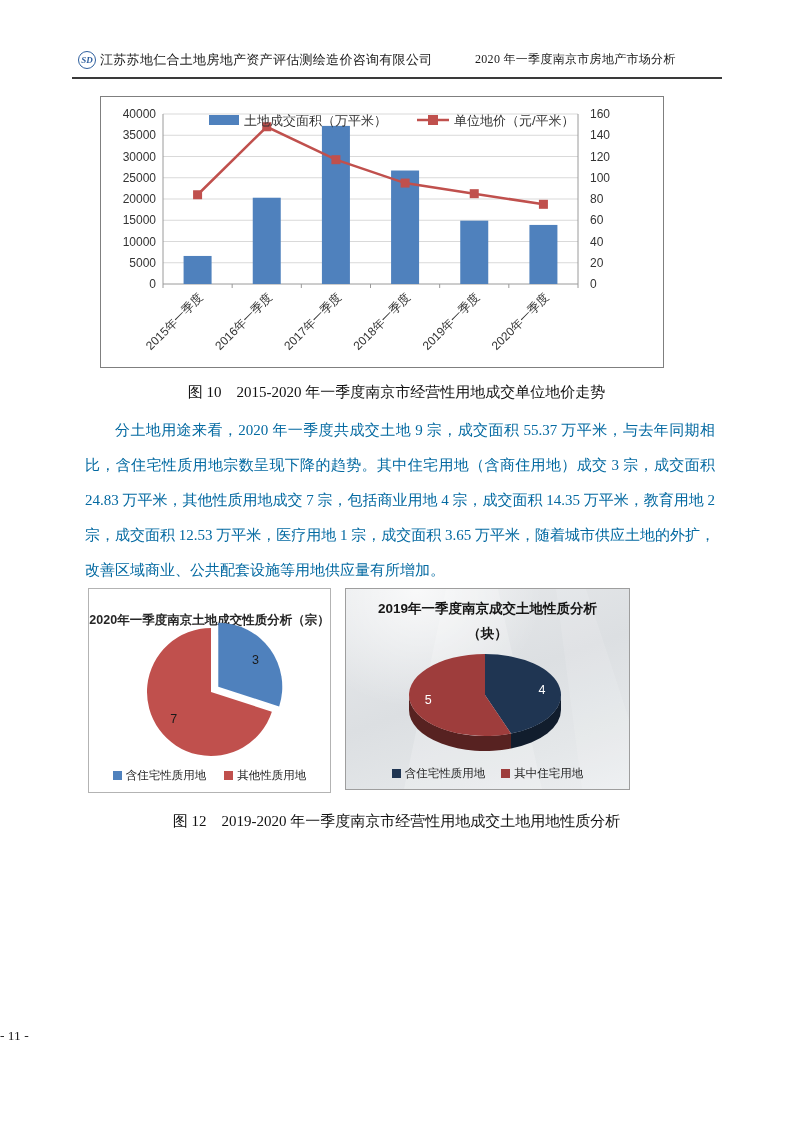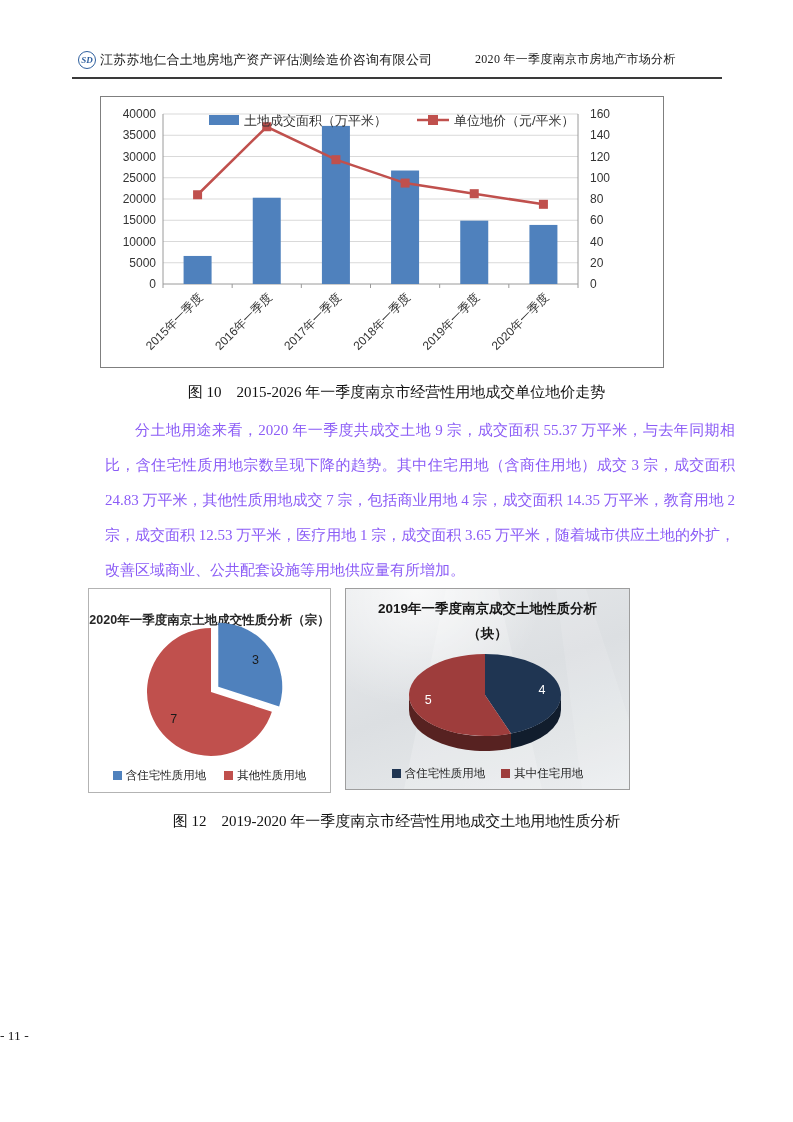--- a/index.html
+++ b/index.html
@@ -22,21 +22,21 @@
   text.ax{font:12px "Liberation Sans","DejaVu Sans",sans-serif;fill:#333;}
   text.lg{font:13px "Liberation Sans","DejaVu Sans",sans-serif;fill:#333;}
   text.dl1{font:12.5px "Liberation Sans","DejaVu Sans",sans-serif;fill:#1a1a1a;}
   text.dl2{font:12.5px "Liberation Sans","DejaVu Sans",sans-serif;fill:#ffffff;}
 
   .caption{position:absolute;left:0;width:793px;text-align:center;font-size:15px;color:#111;}
   .cap10{top:383px;}
   .cap11{top:812px;}
 
   .para{position:absolute;left:85px;top:413px;width:630px;font-size:15px;line-height:35px;
-        text-align:justify;text-indent:2em;color:#8b5cf6;margin-left:20px;}
+        text-align:justify;text-indent:2em;color:#0369a1;}
 
   
   .pie1-box{position:absolute;left:88px;top:588px;width:243px;height:205px;background:#fff;
             border:1px solid #b3b3b3;box-sizing:border-box;}
   .pie1-title{position:absolute;left:0;top:23px;width:100%;text-align:center;
               font:bold 12.5px "Liberation Sans","DejaVu Sans",sans-serif;color:#262626;}
   .pie1-box svg{position:absolute;left:0;top:28px;}
   .pie-legend{position:absolute;left:0;bottom:9px;width:100%;display:flex;justify-content:center;
               gap:18px;font:11.5px "Liberation Sans","DejaVu Sans",sans-serif;color:#222;}
   .pie-legend .item{display:flex;align-items:center;gap:4px;}
@@ -129,21 +129,21 @@
           <text class="ax" transform="translate(448.4166666666667,201) rotate(-45)" text-anchor="end">2020年一季度</text>
           <rect x="108" y="18" width="30" height="10" fill="#4f81bd"></rect>
           <text class="lg" x="143" y="27.5">土地成交面积（万平米）</text>
           <line x1="316" y1="23" x2="348" y2="23" stroke="#c0504d" stroke-width="2.5"></line>
           <rect x="327" y="18" width="10" height="10" fill="#c0504d"></rect>
           <text class="lg" x="353" y="27.5">单位地价（元/平米）</text>
         </g>
       </svg>
   </div>
 
-  <div class="caption cap10">图 10　2015-2026 年一季度南京市经营性用地成交单位地价走势</div>
+  <div class="caption cap10">图 10　2015-2020 年一季度南京市经营性用地成交单位地价走势</div>
 
   <div class="para">分土地用途来看，2020 年一季度共成交土地 9 宗，成交面积 55.37 万平米，与去年同期相比，含住宅性质用地宗数呈现下降的趋势。其中住宅用地（含商住用地）成交 3 宗，成交面积 24.83 万平米，其他性质用地成交 7 宗，包括商业用地 4 宗，成交面积 14.35 万平米，教育用地 2 宗，成交面积 12.53 万平米，医疗用地 1 宗，成交面积 3.65 万平米，随着城市供应土地的外扩，改善区域商业、公共配套设施等用地供应量有所增加。</div>
 
   <div class="pie1-box">
     <div class="pie1-title">2020年一季度南京土地成交性质分析（宗）</div>
     <svg id="pie1-svg" width="241" height="150" viewBox="0 0 241 150">
         <g>
           <path d="M129.28115294937453,69.70993272936774L129.28115294937453,5.709932729367736A64,64 0 0 1 190.14876999226436,89.48702036936436Z" fill="#4f81bd"></path>
           <text class="dl1" x="166.5606560501721" y="46.624788303730575" text-anchor="middle">3</text>
           <path d="M122,75L182.86761704288983,94.77708763999664A64,64 0 1 1 121.99999999999999,11Z" fill="#c0504d"></path>

